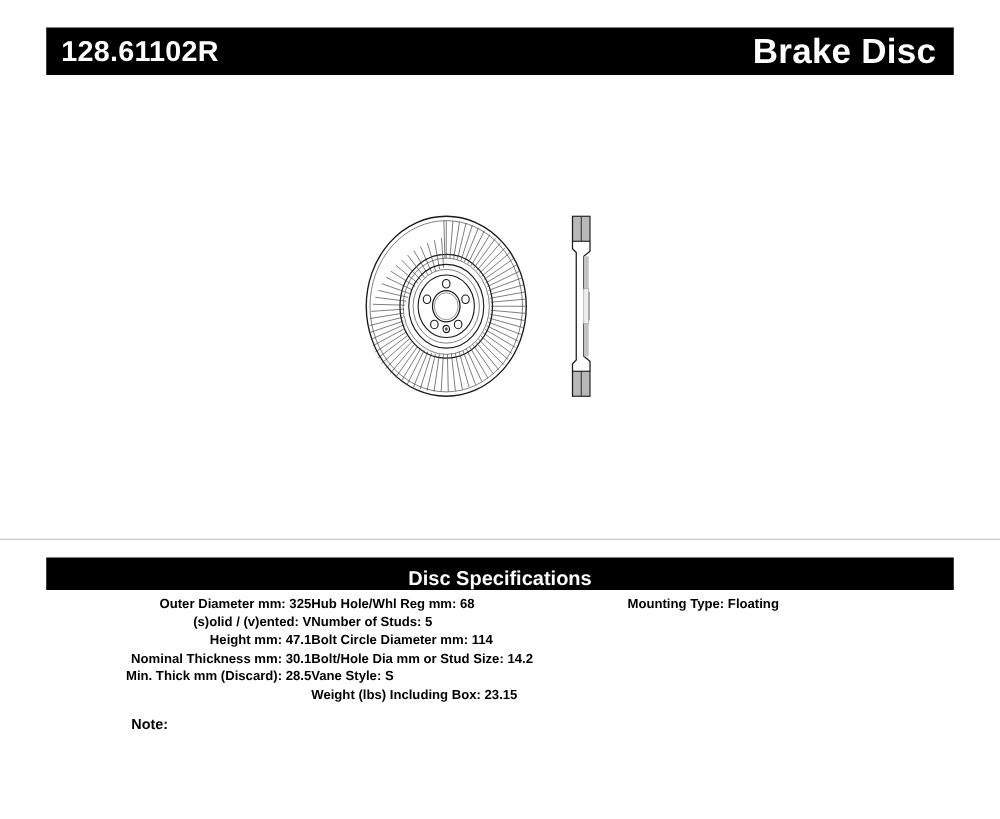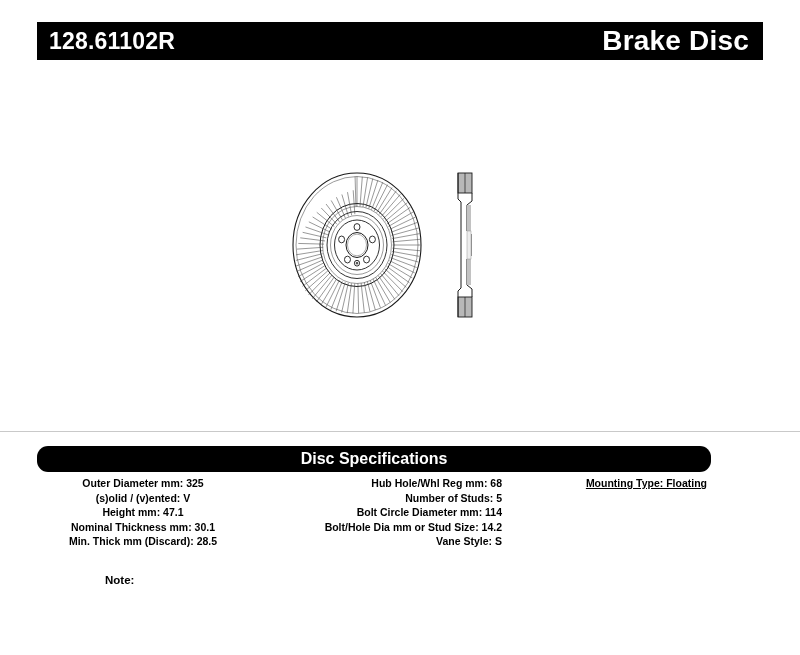--- a/index.html
+++ b/index.html
@@ -73,27 +73,26 @@
     width: 800px;
     height: 1px;
     background: #c9c9c9;
   }
 
   
   .spec-bar {
     position: absolute;
     left: 37px;
     top: 446px;
-    width: 674px;
+    width: 726px;
     height: 26px;
     background: #000000;
     display: flex;
-    align-items: center;
+    align-items: flex-end;
     justify-content: center;
-    border-radius: 11px;
   }
   .spec-bar-title {
     color: #ffffff;
     font-size: 16px;
     font-weight: bold;
     line-height: 1;
   }
 
   
   .spec-columns {
@@ -102,31 +101,28 @@
     top: 476px;
     width: 726px;
     display: flex;
     align-items: flex-start;
   }
   .spec-col {
     box-sizing: border-box;
   }
   .spec-col-left {
     width: 212px;
-    text-align: center;
+    text-align: right;
   }
   .spec-col-center {
     width: 253px;
-    text-align: right;
   }
   .spec-col-right {
     width: 261px;
-    text-align: right;
     padding-right: 56px;
-    text-decoration: underline;
   }
   .spec-row {
     font-size: 10.5px;
     font-weight: bold;
     line-height: 14.6px;
     white-space: nowrap;
   }
 
   
   .note-area {
@@ -296,20 +292,21 @@
       <div class="spec-row">Nominal Thickness mm: 30.1</div>
       <div class="spec-row">Min. Thick mm (Discard): 28.5</div>
     </div>
 
     <div class="spec-col spec-col-center">
       <div class="spec-row">Hub Hole/Whl Reg mm: 68</div>
       <div class="spec-row">Number of Studs: 5</div>
       <div class="spec-row">Bolt Circle Diameter mm: 114</div>
       <div class="spec-row">Bolt/Hole Dia mm or Stud Size: 14.2</div>
       <div class="spec-row">Vane Style: S</div>
+      <div class="spec-row">Weight (lbs) Including Box: 23.15</div>
     </div>
 
     <div class="spec-col spec-col-right">
       <div class="spec-row">Mounting Type: Floating</div>
     </div>
 
   </div>
 
   <div class="note-area">
     <span class="note-label">Note:</span>

